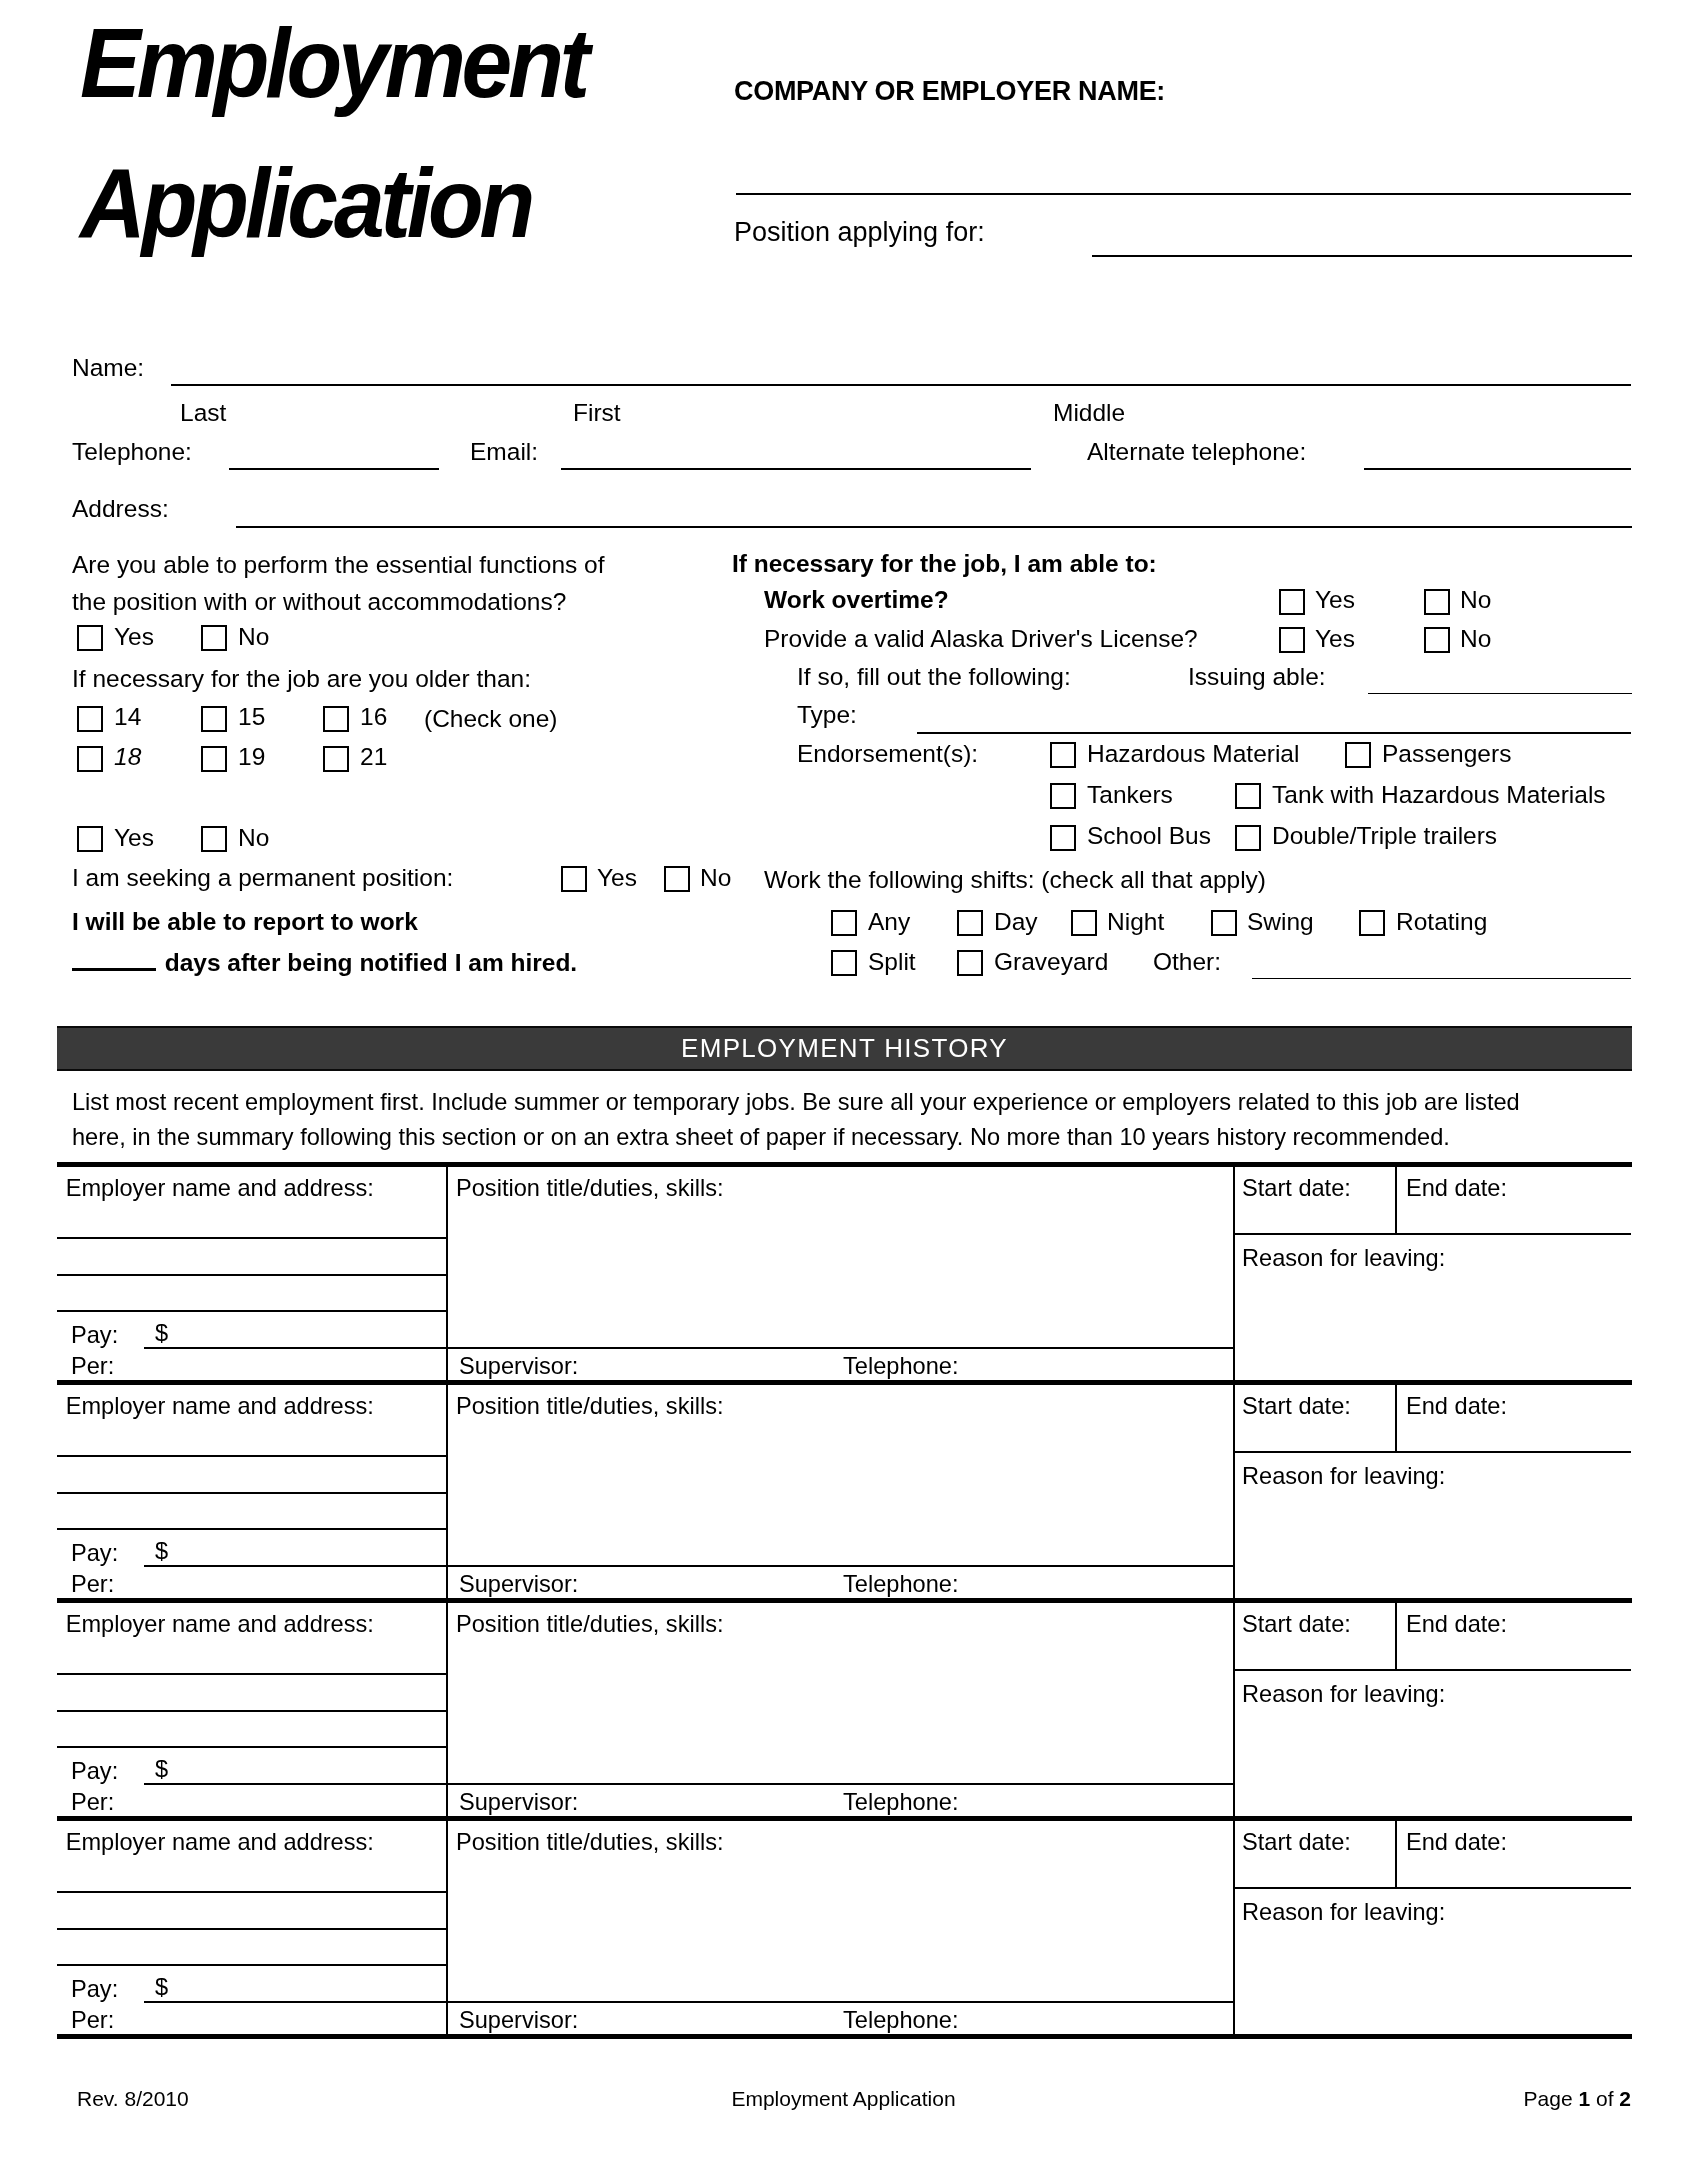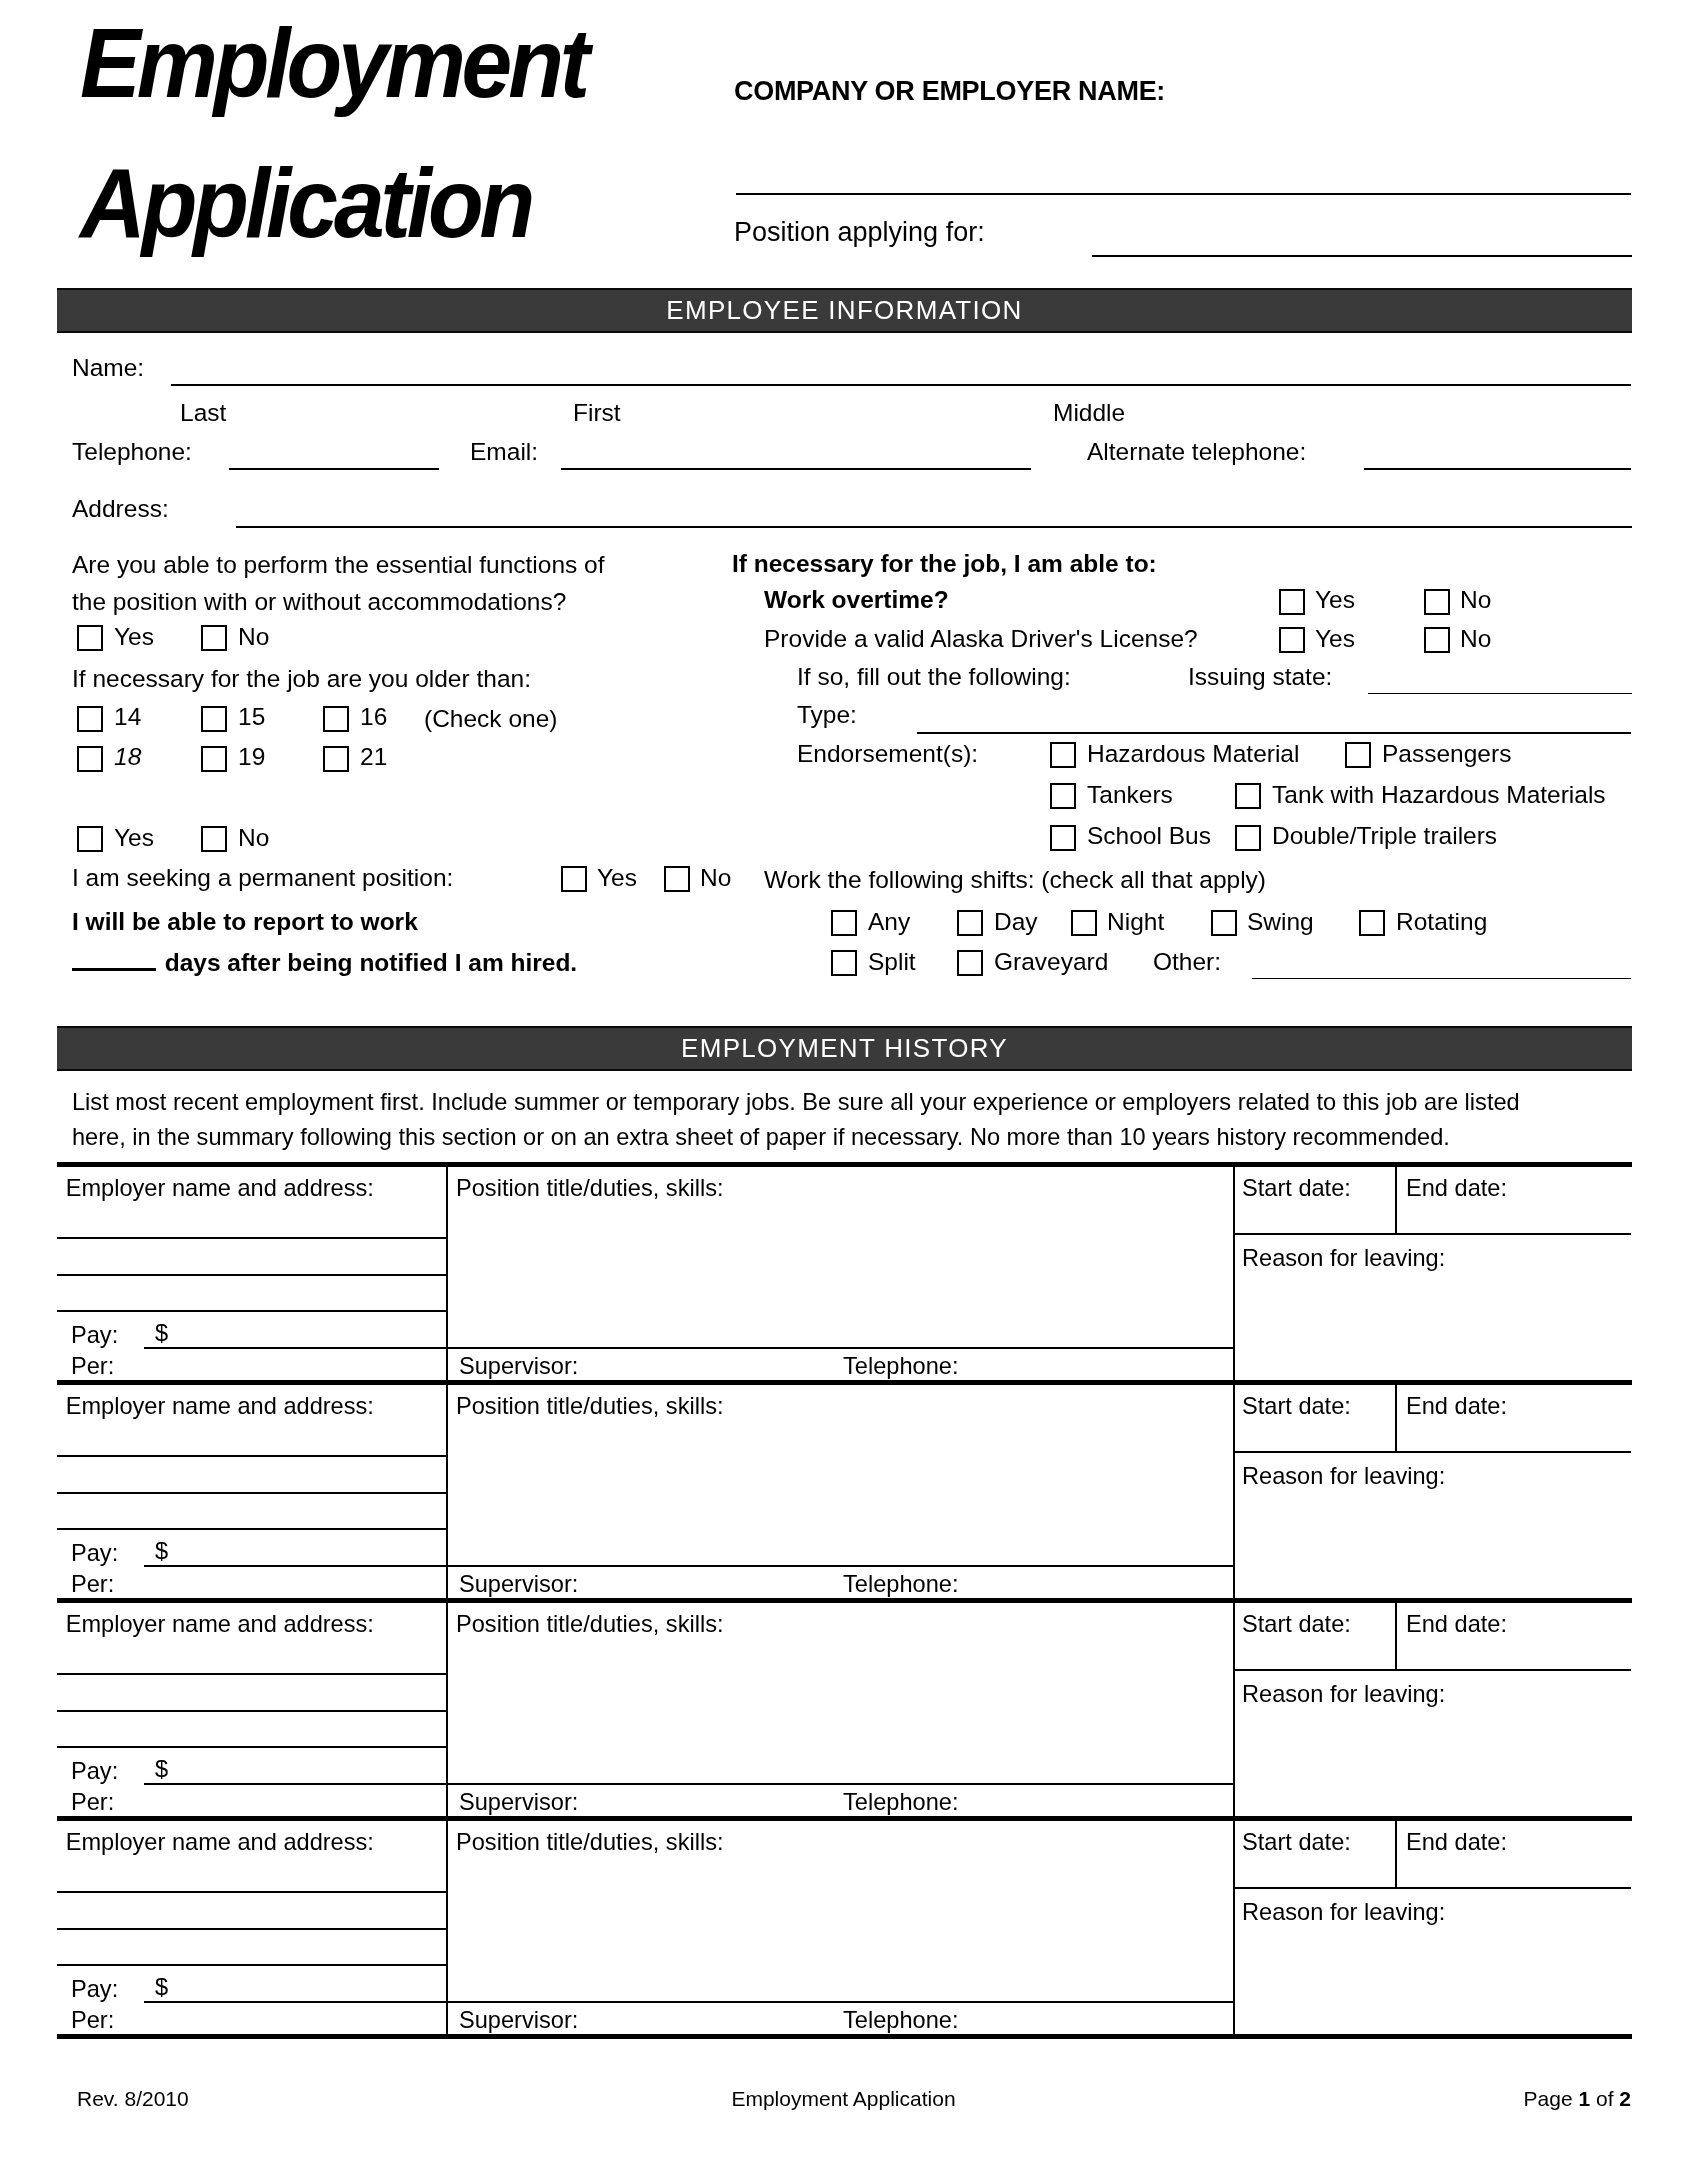--- a/index.html
+++ b/index.html
@@ -41,21 +41,20 @@
 
   <div class="title" style="top:7px;">Employment</div>
   <div class="title" style="top:147px;">Application</div>
 
   <div class="abs t31 bold" style="left:734px;top:75px;letter-spacing:-0.3px;">COMPANY OR EMPLOYER NAME:</div>
   <div class="line" style="left:736px;top:193px;width:895px;"></div>
 
   <div class="abs t31" style="left:734px;top:216px;">Position applying for:</div>
   <div class="line" style="left:1092px;top:255px;width:540px;"></div>
 
-  <div class="banner" style="top:288px;">EMPLOYEE INFORMATION</div>
 
   <div class="abs t28" style="left:72px;top:353px;">Name:</div>
   <div class="line" style="left:171px;top:384px;width:1460px;"></div>
   <div class="abs t28" style="left:180px;top:398px;">Last</div>
   <div class="abs t28" style="left:573px;top:398px;">First</div>
   <div class="abs t28" style="left:1053px;top:398px;">Middle</div>
 
   <div class="abs t28" style="left:72px;top:437px;">Telephone:</div>
   <div class="line" style="left:229px;top:468px;width:210px;"></div>
   <div class="abs t28" style="left:470px;top:437px;">Email:</div>
@@ -113,21 +112,21 @@
   <span class="cb" style="left:1424px;top:589px;"></span>
   <div class="abs t28" style="left:1460px;top:585px;">No</div>
 
   <div class="abs t28" style="left:764px;top:624px;">Provide a valid Alaska Driver's License?</div>
   <span class="cb" style="left:1279px;top:627px;"></span>
   <div class="abs t28" style="left:1315px;top:624px;">Yes</div>
   <span class="cb" style="left:1424px;top:627px;"></span>
   <div class="abs t28" style="left:1460px;top:624px;">No</div>
 
   <div class="abs t28" style="left:797px;top:662px;">If so, fill out the following:</div>
-  <div class="abs t28" style="left:1188px;top:662px;">Issuing state:</div>
+  <div class="abs t28" style="left:1188px;top:662px;">Issuing able:</div>
   <div class="line thin" style="left:1368px;top:693px;width:264px;"></div>
 
   <div class="abs t28" style="left:797px;top:700px;">Type:</div>
   <div class="line" style="left:917px;top:732px;width:714px;"></div>
 
   <div class="abs t28" style="left:797px;top:739px;">Endorsement(s):</div>
   <span class="cb" style="left:1050px;top:742px;"></span>
   <div class="abs t28" style="left:1087px;top:739px;">Hazardous Material</div>
   <span class="cb" style="left:1345px;top:742px;"></span>
   <div class="abs t28" style="left:1382px;top:739px;">Passengers</div>

